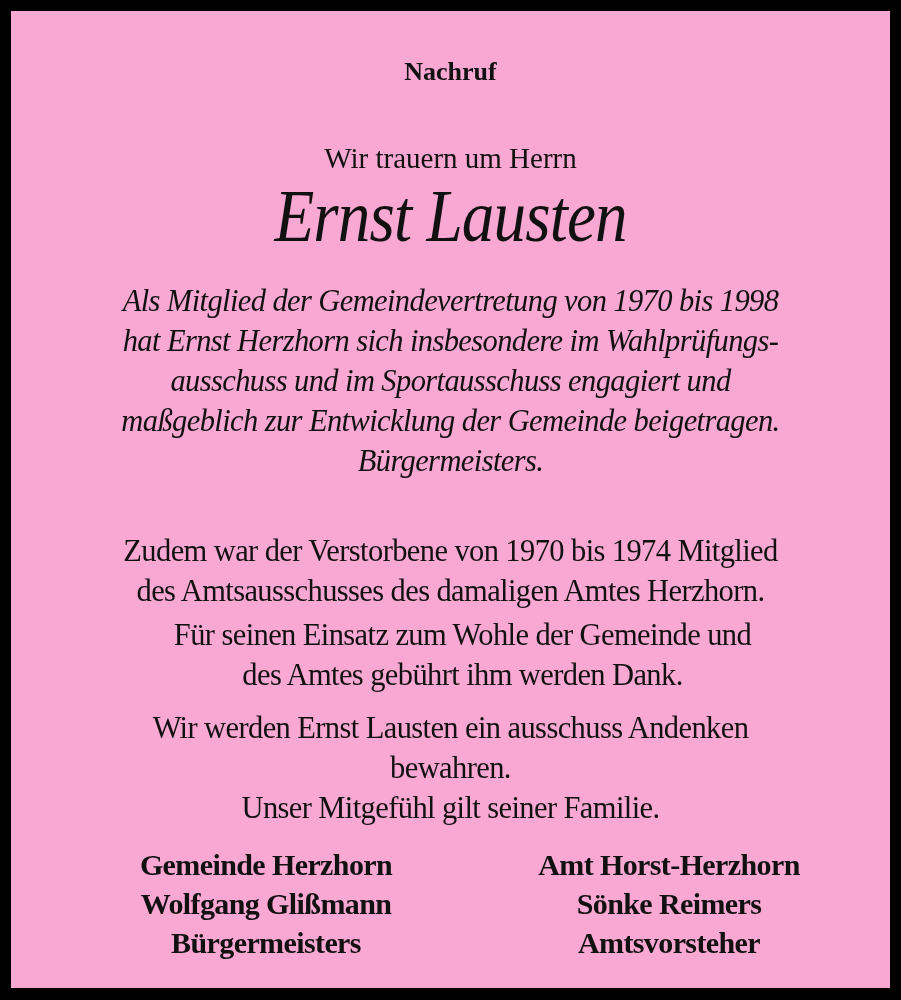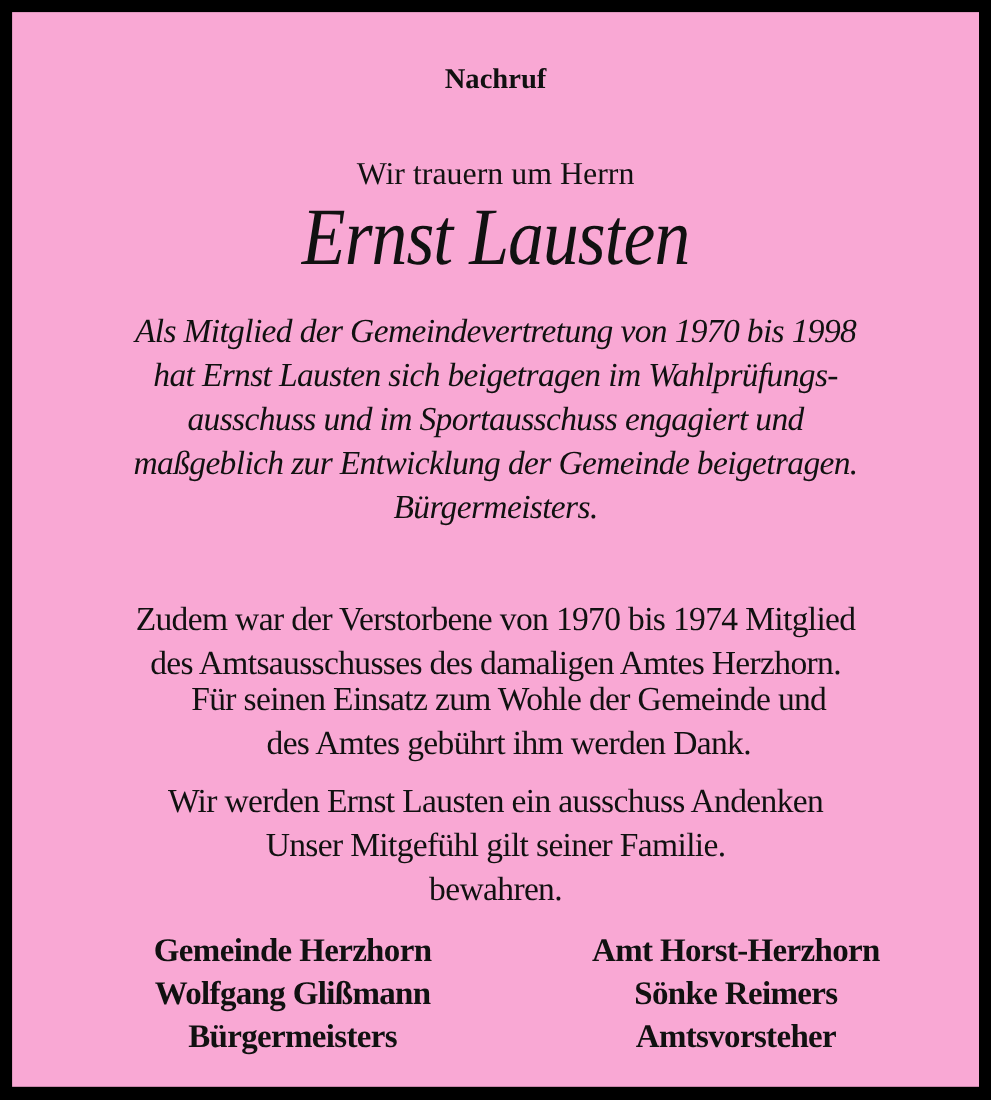--- a/index.html
+++ b/index.html
@@ -8,58 +8,58 @@
       position: absolute; left: 11px; top: 11px; width: 879px; height: 977px;
       background: #f9a8d4; color: #111;
       font-family: "Liberation Serif", "DejaVu Serif", serif;
       text-align: center;
     }
     .title { position: absolute; left: 0; right: 0; top: 46px; font-size: 26px; font-weight: bold; }
     .intro { position: absolute; left: 0; right: 0; top: 103px; font-size: 29px; margin-top: 28px; }
     .name { position: absolute; left: 0; right: 0; top: 163px; font-size: 74px; font-style: italic; letter-spacing: -1px; transform: scaleX(0.88); }
     .para { position: absolute; left: 0; right: 0; font-size: 30.5px; line-height: 40px; letter-spacing: -0.6px; }
     .p1 { top: 270px; font-style: italic; }
-    .p2 { top: 520px; margin-top: 12px; }
+    .p2 { top: 520px; }
     .p3 { top: 604px; padding-left: 24px; }
     .p4 { top: 697px; }
     .sig { position: absolute; top: 834px; width: 360px; font-size: 30px; font-weight: bold; line-height: 39px; letter-spacing: -0.6px; }
     .sig-left { left: 75px; }
     .sig-right { left: 478px; }
     .line { display: block; white-space: nowrap; }
   </style>
 </head>
 <body>
 
 <div class="frame">
   <div class="title">Nachruf</div>
   <div class="intro">Wir trauern um Herrn</div>
   <div class="name">Ernst Lausten</div>
 
   <div class="para p1">
     <span class="line">Als Mitglied der Gemeindevertretung von 1970 bis 1998</span>
-    <span class="line">hat Ernst Lausten sich beigetragen im Wahlprüfungs-</span>
+    <span class="line">hat Ernst Herzhorn sich insbesondere im Wahlprüfungs-</span>
     <span class="line">ausschuss und im Sportausschuss engagiert und</span>
     <span class="line">maßgeblich zur Entwicklung der Gemeinde beigetragen.</span>
     <span class="line">Bürgermeisters.</span>
   </div>
 
   <div class="para p2">
     <span class="line">Zudem war der Verstorbene von 1970 bis 1974 Mitglied</span>
     <span class="line">des Amtsausschusses des damaligen Amtes Herzhorn.</span>
   </div>
 
   <div class="para p3">
     <span class="line">Für seinen Einsatz zum Wohle der Gemeinde und</span>
     <span class="line">des Amtes gebührt ihm werden Dank.</span>
   </div>
 
   <div class="para p4">
     <span class="line">Wir werden Ernst Lausten ein ausschuss Andenken</span>
+    <span class="line">bewahren.</span>
     <span class="line">Unser Mitgefühl gilt seiner Familie.</span>
-    <span class="line">bewahren.</span>
   </div>
 
   <div class="sig sig-left">
     <span class="line">Gemeinde Herzhorn</span>
     <span class="line">Wolfgang Glißmann</span>
     <span class="line">Bürgermeisters</span>
   </div>
 
   <div class="sig sig-right">
     <span class="line">Amt Horst-Herzhorn</span>

